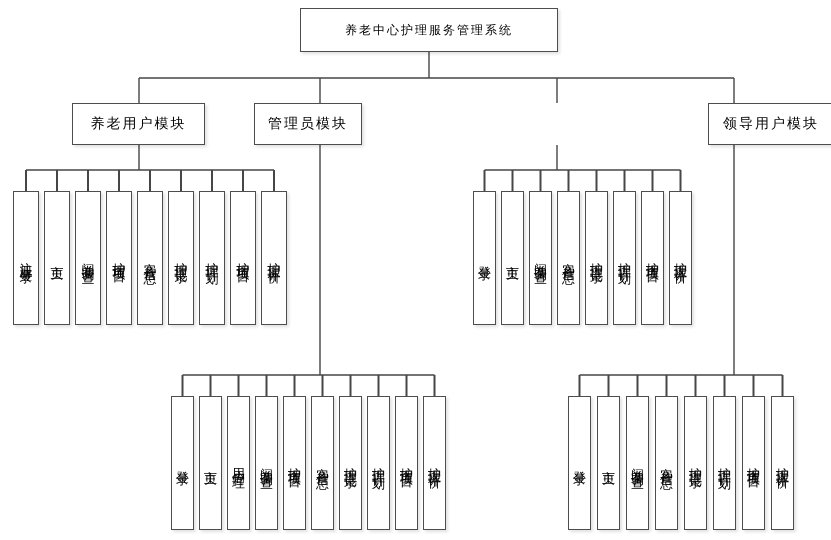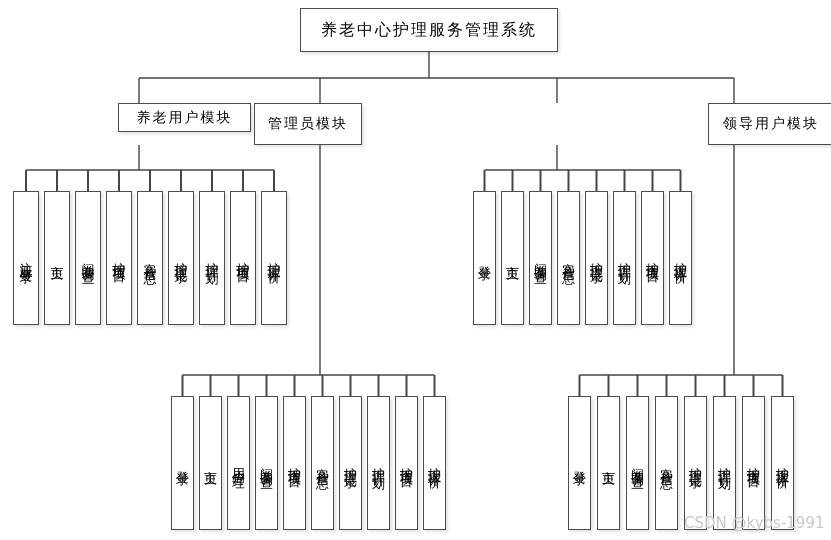--- a/index.html
+++ b/index.html
@@ -9,21 +9,21 @@
   }
   .lines{position:absolute;left:0;top:0;z-index:1;}
   .lines line{stroke:#464646;}
   .lines .bus{stroke-width:1.4;}
   .lines .stub{stroke-width:2;}
   .box{
     position:absolute;box-sizing:border-box;background:#fff;border:1px solid #4d4d4d;
     display:flex;align-items:center;justify-content:center;z-index:2;
     box-shadow:2px 2px 3px rgba(0,0,0,0.12);
   }
-  .title-box{font-size:16px;letter-spacing:2px;}
+  .title-box{font-size:12px;letter-spacing:2px;}
   .module-box{font-size:14px;letter-spacing:2px;}
   .leaf{
     writing-mode:vertical-rl;text-orientation:upright;
     font-size:13px;letter-spacing:3px;line-height:1;
   }
   .watermark{
     position:absolute;left:684px;top:514px;z-index:3;
     font-family:"DejaVu Sans","Liberation Sans",sans-serif;
     font-size:15px;color:#c6c9ce;white-space:nowrap;
   }
@@ -85,21 +85,21 @@
     <line class="stub" x1="637.5" y1="375" x2="637.5" y2="396"></line>
     <line class="stub" x1="666.5" y1="375" x2="666.5" y2="396"></line>
     <line class="stub" x1="695.5" y1="375" x2="695.5" y2="396"></line>
     <line class="stub" x1="724.5" y1="375" x2="724.5" y2="396"></line>
     <line class="stub" x1="753.5" y1="375" x2="753.5" y2="396"></line>
     <line class="stub" x1="782.5" y1="375" x2="782.5" y2="396"></line>
   </svg>
 
   <div class="box title-box" style="left:300px;top:8px;width:258px;height:44px;">养老中心护理服务管理系统</div>
 
-  <div class="box module-box" style="left:72px;top:103px;width:133px;height:29px;margin-left:46px;">养老用户模块</div>
+  <div class="box module-box" style="left:72px;top:103px;width:133px;height:42px;">养老用户模块</div>
   <div class="box module-box" style="left:254px;top:103px;width:108px;height:42px;">管理员模块</div>
   <div class="box module-box" style="left:668px;top:103px;width:126px;height:42px;margin-left:40px;">领导用户模块</div>
 
   <div class="box leaf" style="left:13px;top:191px;width:26px;height:134px;">注册登录</div>
   <div class="box leaf" style="left:44px;top:191px;width:26px;height:134px;">主页</div>
   <div class="box leaf" style="left:75px;top:191px;width:26px;height:134px;">问卷调查</div>
   <div class="box leaf" style="left:106px;top:191px;width:26px;height:134px;">护理项目</div>
   <div class="box leaf" style="left:137px;top:191px;width:26px;height:134px;">客户信息</div>
   <div class="box leaf" style="left:168px;top:191px;width:26px;height:134px;">护理记录</div>
   <div class="box leaf" style="left:199px;top:191px;width:26px;height:134px;">护理计划</div>
@@ -128,14 +128,13 @@
 
   <div class="box leaf" style="left:568px;top:396px;width:23px;height:134px;">登录</div>
   <div class="box leaf" style="left:597px;top:396px;width:23px;height:134px;">主页</div>
   <div class="box leaf" style="left:626px;top:396px;width:23px;height:134px;">问卷调查</div>
   <div class="box leaf" style="left:655px;top:396px;width:23px;height:134px;">客户信息</div>
   <div class="box leaf" style="left:684px;top:396px;width:23px;height:134px;">护理记录</div>
   <div class="box leaf" style="left:713px;top:396px;width:23px;height:134px;">护理计划</div>
   <div class="box leaf" style="left:742px;top:396px;width:23px;height:134px;">护理项目</div>
   <div class="box leaf" style="left:771px;top:396px;width:23px;height:134px;">护理评价</div>
 
-  <div class="watermark">CSDN @kybs-1991</div>
 </div>
 
 </body></html>

